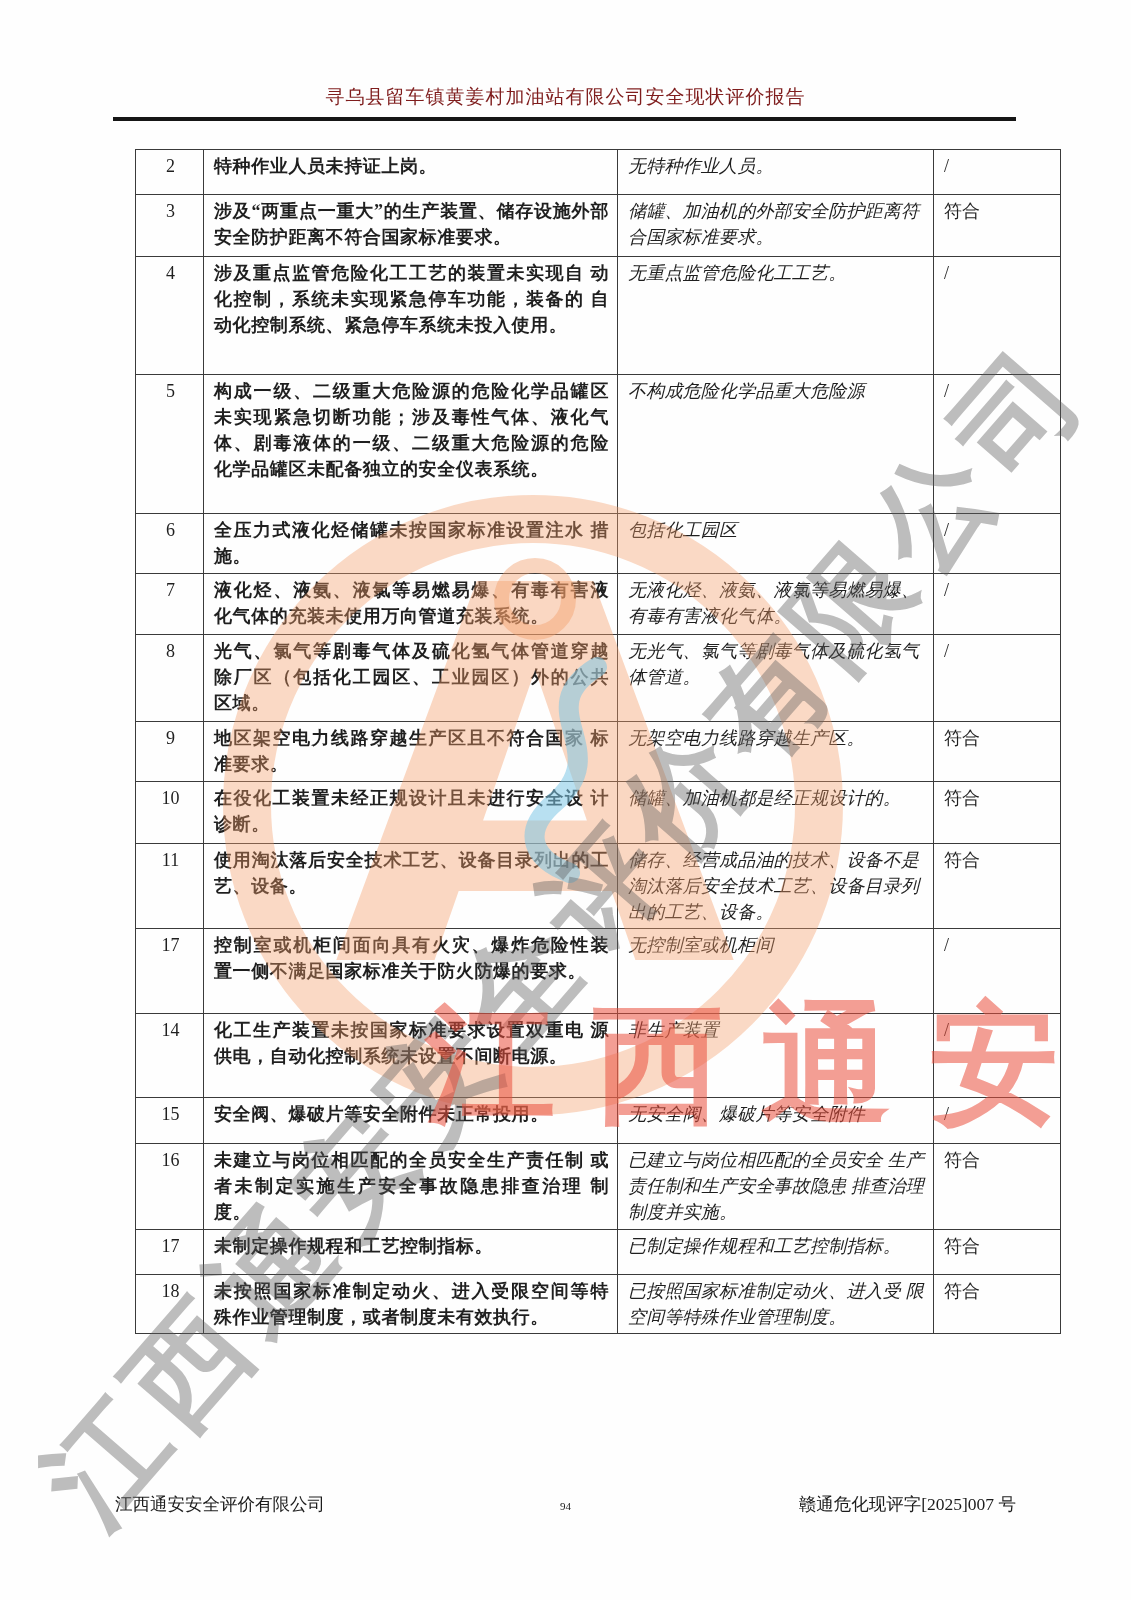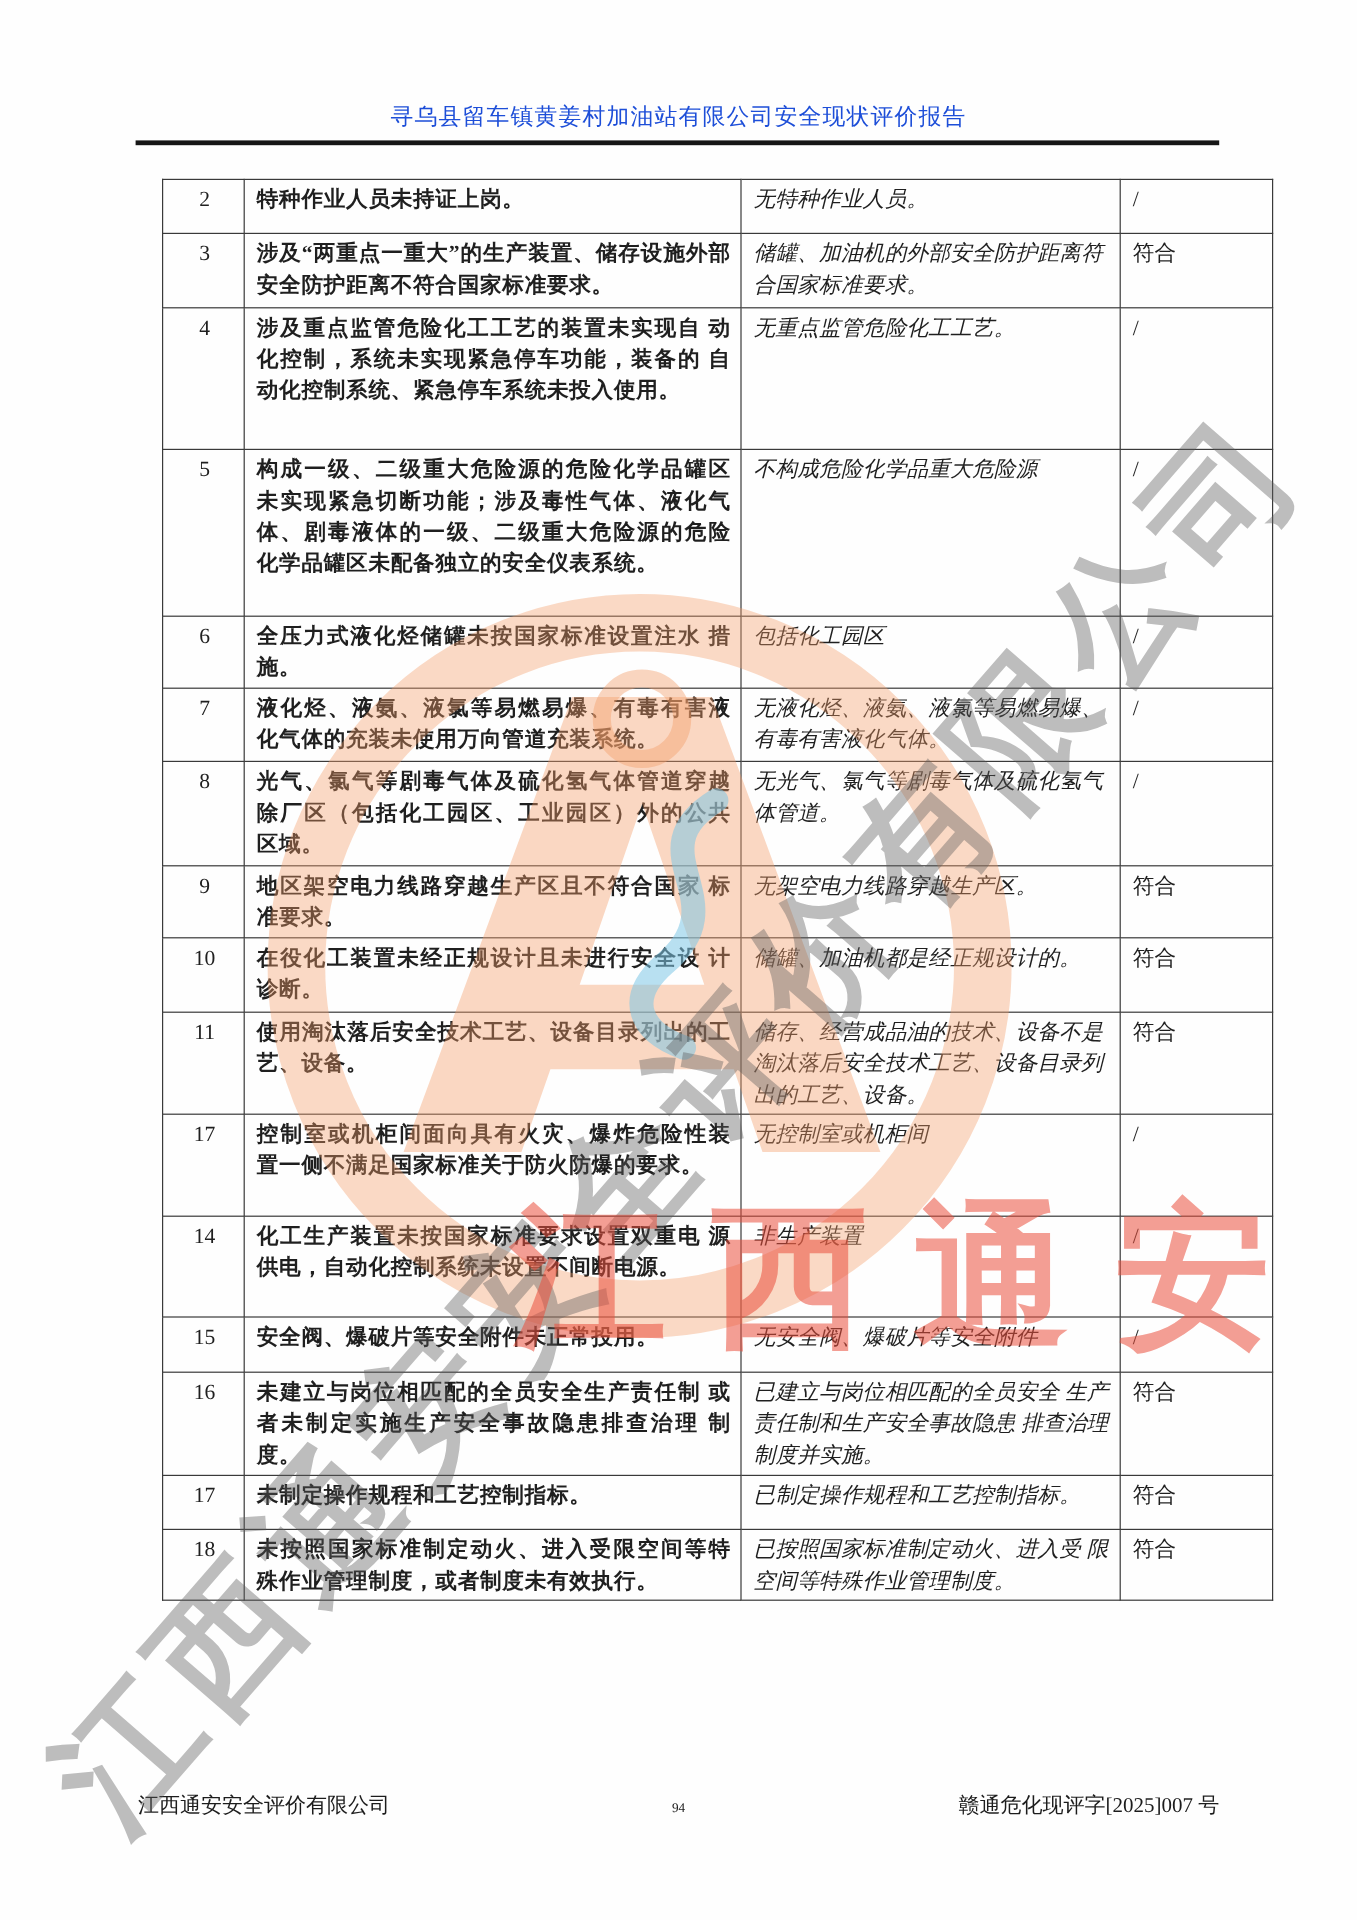--- a/index.html
+++ b/index.html
@@ -5,21 +5,21 @@
   html,body{margin:0;padding:0;}
   body{
     width:1131px;height:1600px;position:relative;background:#ffffff;
     font-family:"Liberation Serif","DejaVu Serif",serif;color:#222;
   }
   .page{position:absolute;inset:0;overflow:hidden;background:#fefefe;}
 
   
   .header-title{
     position:absolute;top:84px;left:0;width:100%;text-align:center;
-    font-size:19px;letter-spacing:1px;color:#1d4ed8;
+    font-size:19px;letter-spacing:1px;color:#7f1d1d;
   }
   .header-rule{
     position:absolute;top:117px;left:113px;width:903px;height:4px;background:#161616;
   }
 
   
   table.eval{
     position:absolute;top:149px;left:135px;width:925px;
     border-collapse:collapse;table-layout:fixed;
   }

